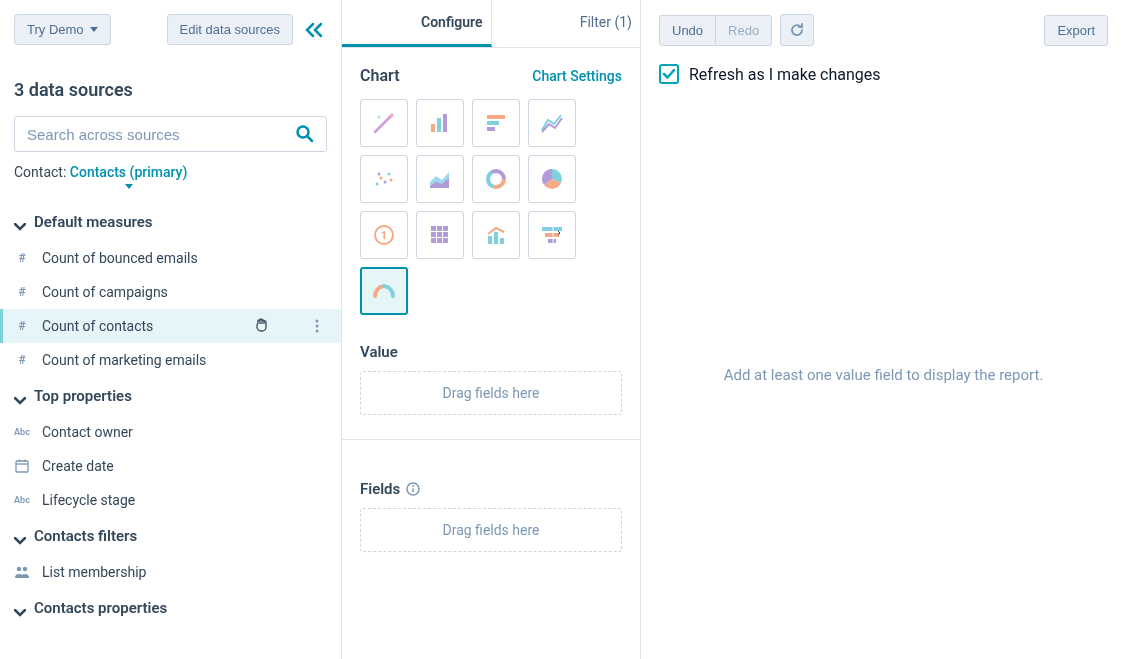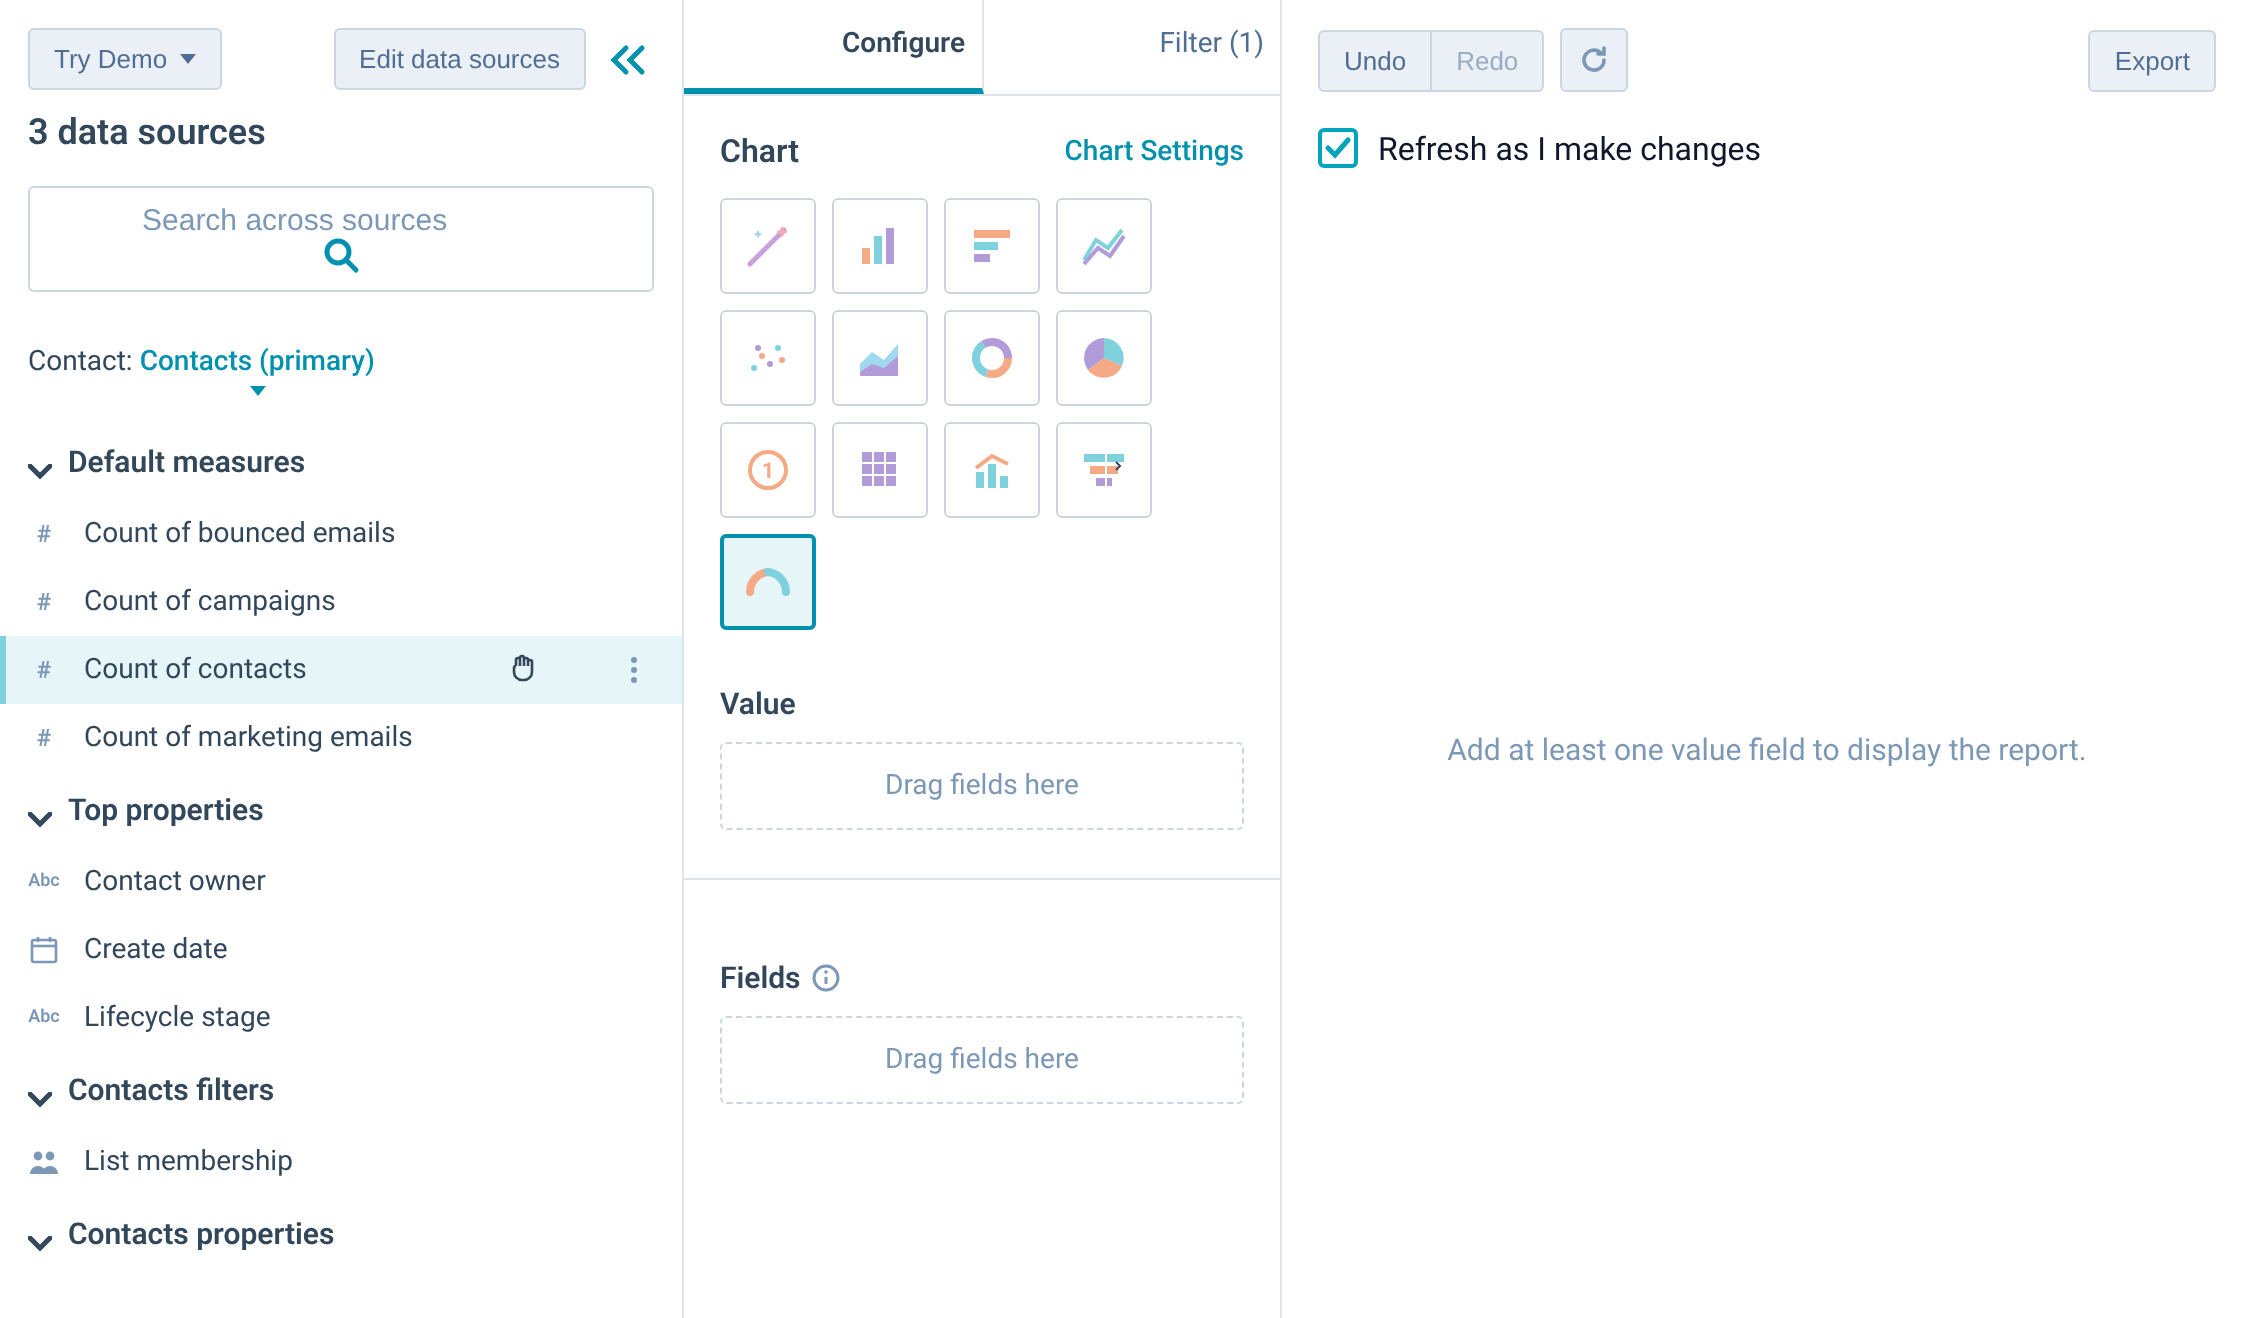--- a/index.html
+++ b/index.html
@@ -1,29 +1,29 @@
 <!DOCTYPE html>
 <html><head>
 <meta charset="utf-8">
 <style>
 * { box-sizing: border-box; margin: 0; padding: 0; }
 body { font-family: -apple-system, BlinkMacSystemFont, "Segoe UI", Roboto, sans-serif; font-size: 14px; color: #33475b; background: #fff; width: 1126px; height: 659px; overflow: hidden; display: flex; }
 
 
 .sidebar { width: 342px; border-right: 1px solid #dfe3eb; display: flex; flex-direction: column; }
 .sidebar-top { padding: 14px; }
-.top-buttons { display: flex; align-items: center; gap: 8px; margin-bottom: 11px; }
+.top-buttons { display: flex; align-items: center; gap: 8px; margin-bottom: 34px; }
 .btn { background: #eaf0f6; border: 1px solid #cbd6e2; border-radius: 3px; padding: 7px 12px; font-size: 13px; color: #506e91; cursor: pointer; display: inline-flex; align-items: center; gap: 6px; }
 .btn-try { }
 .btn-edit { margin-left: auto; }
 .collapse-btn { background: none; border: none; color: #0091ae; cursor: pointer; padding: 4px; }
 
 .source-count { font-size: 18px; font-weight: 600; color: #33475b; margin-bottom: 16px; }
 
-.search-box { display: flex; align-items: center; border: 1px solid #cbd6e2; border-radius: 3px; padding: 8px 12px; margin-bottom: 27px; flex-direction: column; }
+.search-box { display: flex; align-items: center; border: 1px solid #cbd6e2; border-radius: 3px; padding: 8px 12px; margin-bottom: 12px; }
 .search-box input { border: none; outline: none; flex: 1; font-size: 15px; color: #7c98b6; background: transparent; }
 .search-box input::placeholder { color: #7c98b6; }
 .search-icon { color: #0091ae; }
 
 .browse-row { font-size: 14px; color: #33475b; }
 .browse-link { color: #0091ae; font-weight: 500; cursor: pointer; display: inline-flex; align-items: center; gap: 4px; flex-direction: column; }
 
 .field-list { flex: 1; overflow-y: auto; padding: 0 0 10px 0; position: relative; }
 .field-list::-webkit-scrollbar { width: 10px; }
 .field-list::-webkit-scrollbar-thumb { background: #cbd6e2; border-radius: 5px; }

